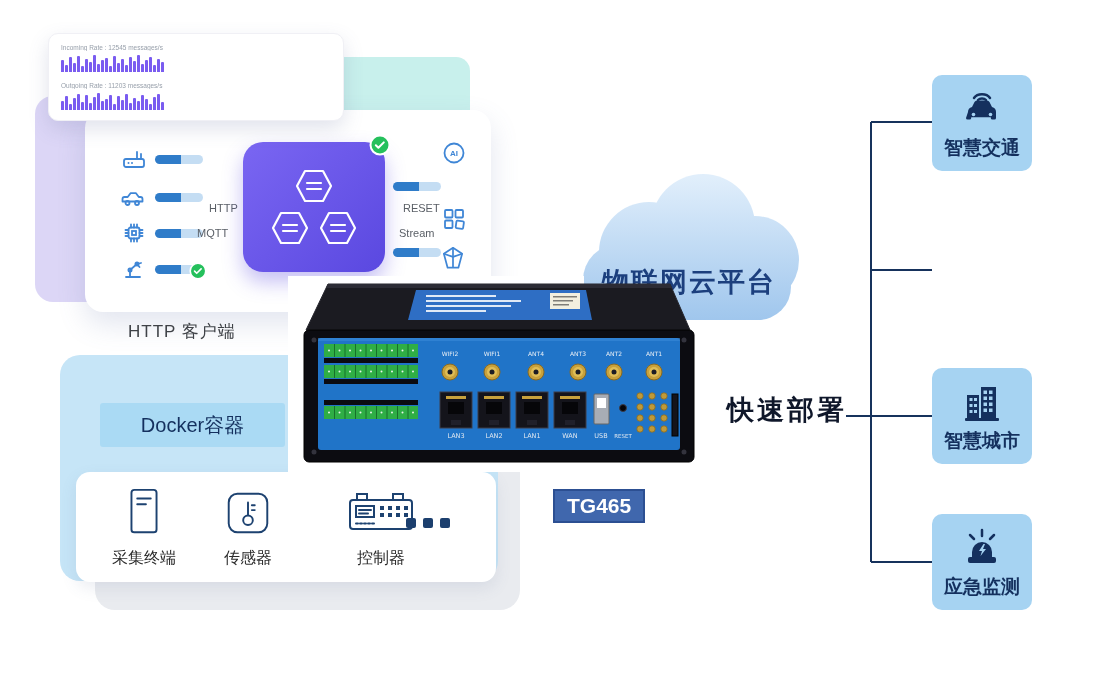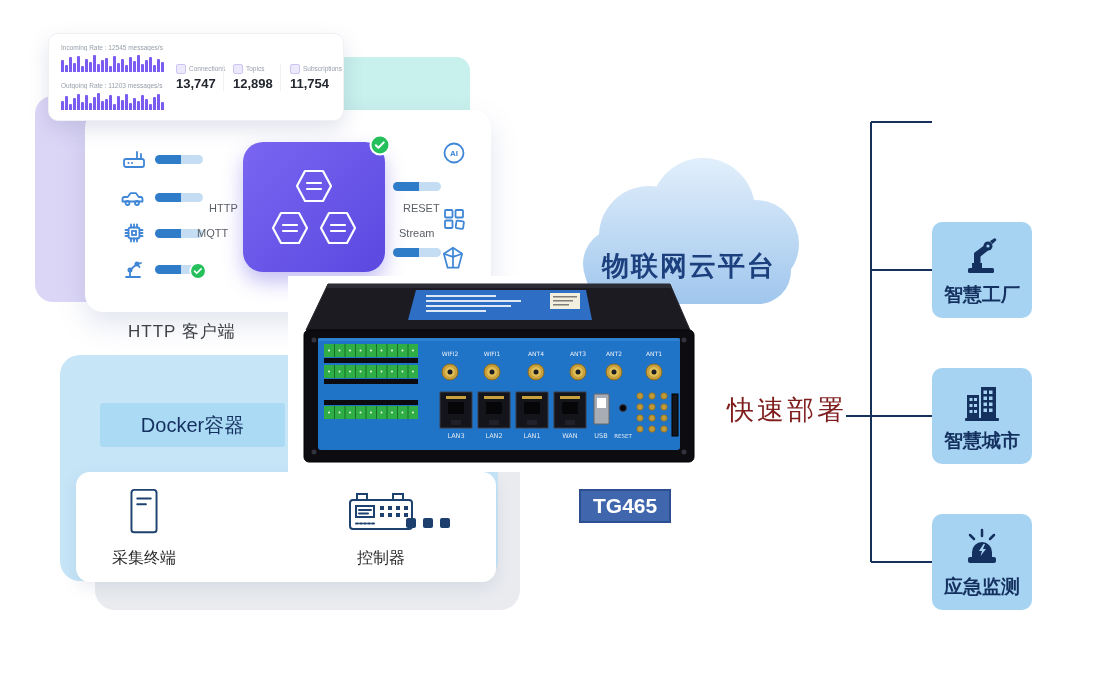--- a/index.html
+++ b/index.html
@@ -32,30 +32,30 @@
     box-shadow:0 12px 28px rgba(95,110,165,.18);z-index:4;}
   .mqtt-panel .abs{position:absolute;}
   .p-label{position:absolute;font-size:11px;color:#5a5f66;}
   .arrow{position:absolute;width:48px;height:9px;border-radius:5px;
     background:linear-gradient(90deg,#2f7cc9 0 55%,#c4ddf3 55% 100%);}
   .broker-box{position:absolute;left:158px;top:32px;width:142px;height:130px;border-radius:20px;
     background:linear-gradient(135deg,#7a66f2,#5a48e0);box-shadow:0 10px 20px rgba(90,72,224,.35);}
   .mqtt-caption{position:absolute;left:128px;top:320px;font-size:17px;color:#3f4247;letter-spacing:1px;z-index:4;}
 
   
-  .cloud{position:absolute;left:563px;top:152px;width:252px;height:168px;z-index:2;text-decoration:underline;}
+  .cloud{position:absolute;left:563px;top:168px;width:252px;height:168px;z-index:2;text-decoration:underline;}
   .cloud-label{position:absolute;left:0;right:0;top:96px;text-align:center;font-size:27px;font-weight:bold;
     color:#1c3f7d;letter-spacing:2px;}
 
   
   .device{position:absolute;left:288px;top:276px;width:424px;height:196px;z-index:6;}
 
   
-  .deploy-label{position:absolute;left:727px;top:392px;font-size:27px;font-weight:normal;color:#7f1d1d;letter-spacing:3px;z-index:7;}
-  .badge{position:absolute;left:579px;top:489px;display:flex;z-index:7;}
+  .deploy-label{position:absolute;left:727px;top:392px;font-size:27px;font-weight:bold;color:#0f172a;letter-spacing:3px;z-index:7;}
+  .badge{position:absolute;left:553px;top:489px;display:flex;z-index:7;}
   .badge-model{background:#4067ad;border:2px solid #2c4f92;color:#fff;font-size:21px;font-weight:bold;
     padding:3px 12px;display:flex;align-items:center;}
   .badge-text{background:#173a75;color:#fff;font-size:11px;line-height:1.3;padding:3px 10px;display:flex;
     flex-direction:column;justify-content:center;gap:1px;}
 
   
   .connectors{position:absolute;left:0;top:0;z-index:1;pointer-events:none;}
 
   
   .app-card{position:absolute;left:932px;width:100px;height:96px;border-radius:10px;background:#a6d3f2;z-index:2;
@@ -141,43 +141,20 @@
             <span class="bar" style="height: 9px;"></span>
             <span class="bar" style="height: 15px;"></span>
             <span class="bar" style="height: 11px;"></span>
             <span class="bar" style="height: 6px;"></span>
             <span class="bar" style="height: 13px;"></span>
             <span class="bar" style="height: 16px;"></span>
             <span class="bar" style="height: 8px;"></span>
           </div>
       </div>
     </div>
-    <div class="metrics">
-      <div class="metric">
-        <div class="m-top">
-            <span class="mi"></span>
-            <span class="m-label">Connections</span>
-          </div>
-        <div class="m-value">13,747</div>
-      </div>
-      <div class="metric">
-        <div class="m-top">
-            <span class="mi"></span>
-            <span class="m-label">Topics</span>
-          </div>
-        <div class="m-value">12,898</div>
-      </div>
-      <div class="metric">
-        <div class="m-top">
-            <span class="mi"></span>
-            <span class="m-label">Subscriptions</span>
-          </div>
-        <div class="m-value">11,754</div>
-      </div>
-    </div>
   </div>
 
   <div class="mqtt-panel">
 
     <svg class="abs" style="left:36px;top:36px" width="26" height="26" viewBox="0 0 26 26" fill="none" stroke="#3f86d6" stroke-width="1.8" stroke-linecap="round">
       <rect x="3" y="13" width="20" height="8" rx="2"></rect>
       <circle cx="7.5" cy="17" r="1" fill="#3f86d6" stroke="none"></circle>
       <circle cx="11" cy="17" r="1" fill="#3f86d6" stroke="none"></circle>
       <line x1="16" y1="13" x2="16" y2="6"></line>
         <line x1="20" y1="13" x2="20" y2="8"></line>
@@ -483,30 +460,29 @@
       </g>
       <rect x="384" y="118" width="6" height="42" fill="#14141b" stroke="#000000"></rect>
     </svg>
   </div>
 
   <div class="deploy-label">快速部署</div>
   <div class="badge">
     <div class="badge-model">TG465</div>
   </div>
 
-  <div class="app-card" style="top:222px">
-    <svg width="46" height="46" viewBox="0 0 46 46" fill="#14305e">
-      <rect x="9" y="36" width="26" height="5" rx="1.5"></rect>
-      <rect x="13" y="31" width="10" height="5"></rect>
-      <polygon points="15,31 15,21 27,12 31.5,16.5 21.5,24.5 21.5,31"></polygon>
-      <circle cx="29" cy="14" r="4.5"></circle>
-      <circle cx="29" cy="14" r="1.6" fill="#a6d3f2"></circle>
-      <polygon points="31,9 36,6 37.5,8 33.5,12"></polygon>
-    </svg>
-    <div class="app-label">智慧工厂</div>
+  <div class="app-card" style="top:75px">
+    <svg width="46" height="46" viewBox="0 0 46 46">
+      <path d="M15 13 a9 7 0 0 1 16 0" fill="none" stroke="#14305e" stroke-width="2.5" stroke-linecap="round"></path>
+      <path d="M19 15 a5 4 0 0 1 8 0" fill="none" stroke="#14305e" stroke-width="2.5" stroke-linecap="round"></path>
+      <path d="M9 27 q0-4 4-5 l2.5-5 q0.8-1.6 2.6-1.6 h9.8 q1.8 0 2.6 1.6 l2.5 5 q4 1 4 5 v6 q0 1.6-1.6 1.6 h-2 q-1.6 0-1.6-1.6 v-0.8 h-19.6 v0.8 q0 1.6-1.6 1.6 h-2 q-1.6 0-1.6-1.6 z" fill="#14305e"></path>
+      <circle cx="14.5" cy="29.5" r="1.8" fill="#a6d3f2"></circle>
+        <circle cx="31.5" cy="29.5" r="1.8" fill="#a6d3f2"></circle>
+    </svg>
+    <div class="app-label">智慧交通</div>
   </div>
   <div class="app-card" style="top:514px">
     <svg width="46" height="46" viewBox="0 0 46 46">
       <g stroke="#14305e" stroke-width="2.5" stroke-linecap="round">
         <line x1="11" y1="11" x2="15" y2="15"></line>
           <line x1="23" y1="6" x2="23" y2="12"></line>
           <line x1="35" y1="11" x2="31" y2="15"></line>
       </g>
       <path d="M13 33 v-5 a10 10 0 0 1 20 0 v5 z" fill="#14305e"></path>
       <polygon points="24.5,20 20,27 23,27 21.5,32 27,25 24,25 26,20" fill="#a6d3f2"></polygon>
@@ -546,20 +522,32 @@
     <div class="d-item" style="left:18px;width:100px">
       <div class="d-ic">
         <svg width="56" height="54" viewBox="0 0 56 56" fill="none" stroke="#1d4270" stroke-width="2" stroke-linecap="round">
           <rect x="15" y="4" width="26" height="44" rx="3"></rect>
           <line x1="21" y1="13" x2="35" y2="13"></line>
             <line x1="21" y1="19" x2="30" y2="19"></line>
         </svg>
       </div>
       <div class="d-label">采集终端</div>
     </div>
+    <div class="d-item" style="left:124px;width:96px">
+      <div class="d-ic">
+        <svg width="54" height="54" viewBox="0 0 56 56" fill="none" stroke="#1d4270" stroke-width="2" stroke-linecap="round">
+          <rect x="8" y="8" width="40" height="40" rx="9"></rect>
+          <line x1="28" y1="17" x2="28" y2="30"></line>
+          <circle cx="28" cy="35.5" r="5"></circle>
+          <line x1="32" y1="20" x2="35" y2="20"></line>
+            <line x1="32" y1="25" x2="35" y2="25"></line>
+        </svg>
+      </div>
+      <div class="d-label">传感器</div>
+    </div>
     <div class="d-item" style="left:240px;width:130px">
       <div class="d-ic">
         <svg width="68" height="48" viewBox="0 0 68 48" fill="none" stroke="#1d4270" stroke-width="2" stroke-linecap="round">
           <rect x="10" y="5" width="10" height="6"></rect>
             <rect x="46" y="5" width="10" height="6"></rect>
           <rect x="3" y="11" width="62" height="29" rx="3"></rect>
           <rect x="9" y="17" width="18" height="11"></rect>
           <line x1="12" y1="21" x2="24" y2="21"></line>
             <line x1="12" y1="24.5" x2="21" y2="24.5"></line>
           <g fill="#1d4270" stroke="none">

